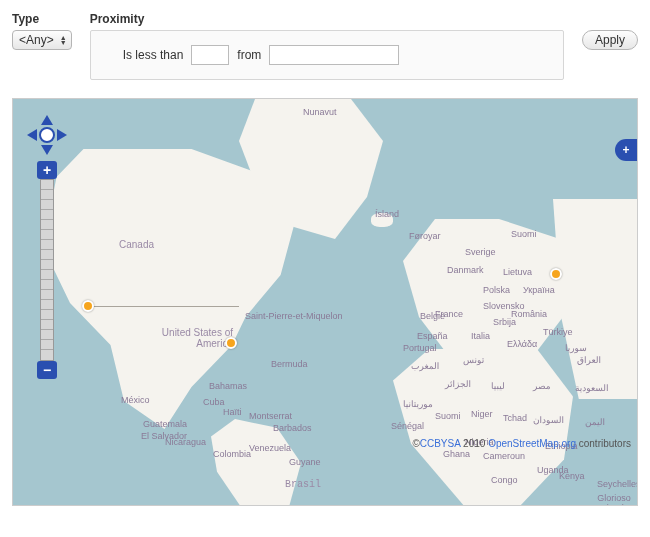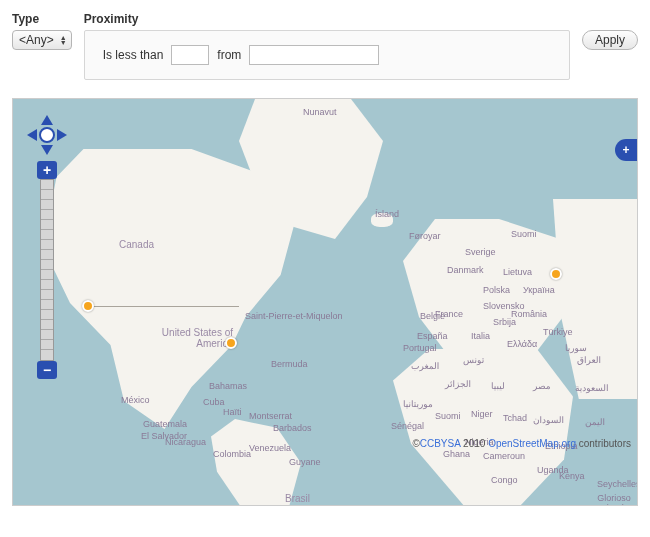--- a/index.html
+++ b/index.html
@@ -7,21 +7,21 @@
     margin: 0;
     padding: 12px;
     font-family: "Lucida Grande", Verdana, Arial, sans-serif;
     font-size: 12px;
     color: #333;
     background: #fff;
   }
   .filter-row {
     display: flex;
     align-items: flex-start;
-    gap: 12px;
+    gap: 18px;
     margin-bottom: 18px;
   }
   .filter-block { display: flex; flex-direction: column; }
   .filter-label {
     font-weight: bold;
     color: #333;
     margin-bottom: 4px;
     font-size: 12px;
   }
   .select-wrap {
@@ -39,21 +39,21 @@
     display: flex;
     flex-direction: column;
     margin-left: 6px;
     line-height: 5px;
     font-size: 7px;
     color: #444;
   }
   .proximity-box {
     border: 1px solid #d6d6d6;
     background: #fafafa;
-    padding: 14px 18px;
+    padding: 14px 32px;
     border-radius: 2px;
     display: flex;
     align-items: center;
     gap: 8px;
     min-width: 400px;
   }
   .text-input {
     border: 1px solid #bbb;
     background: #fff;
     height: 20px;
@@ -258,21 +258,21 @@
       <span class="map-label " style="left: 196px; top: 282px;">Bahamas</span>
       <span class="map-label " style="left: 210px; top: 308px;">Haïti</span>
       <span class="map-label " style="left: 236px; top: 312px;">Montserrat</span>
       <span class="map-label " style="left: 260px; top: 324px;">Barbados</span>
       <span class="map-label " style="left: 130px; top: 320px;">Guatemala</span>
       <span class="map-label " style="left: 128px; top: 332px; text-align: right;">El Salvador</span>
       <span class="map-label " style="left: 152px; top: 338px;">Nicaragua</span>
       <span class="map-label " style="left: 200px; top: 350px;">Colombia</span>
       <span class="map-label " style="left: 236px; top: 344px;">Venezuela</span>
       <span class="map-label " style="left: 276px; top: 358px;">Guyane</span>
-      <span class="map-label big" style="left: 272px; top: 394px;">Brasil</span>
+      <span class="map-label big" style="left: 272px; top: 380px; font-family: Liberation Mono, monospace;">Brasil</span>
       <span class="map-label " style="left: 258px; top: 260px;">Bermuda</span>
       <span class="map-label " style="left: 232px; top: 212px;">Saint-Pierre-et-Miquelon</span>
       <span class="map-label " style="left: 362px; top: 110px;">Ísland</span>
       <span class="map-label " style="left: 396px; top: 132px;">Føroyar</span>
       <span class="map-label " style="left: 498px; top: 130px;">Suomi</span>
       <span class="map-label " style="left: 452px; top: 148px;">Sverige</span>
       <span class="map-label " style="left: 434px; top: 166px;">Danmark</span>
       <span class="map-label " style="left: 490px; top: 168px;">Lietuva</span>
       <span class="map-label " style="left: 407px; top: 190px; margin-top: 22px;">België</span>
       <span class="map-label " style="left: 470px; top: 186px;">Polska</span>

